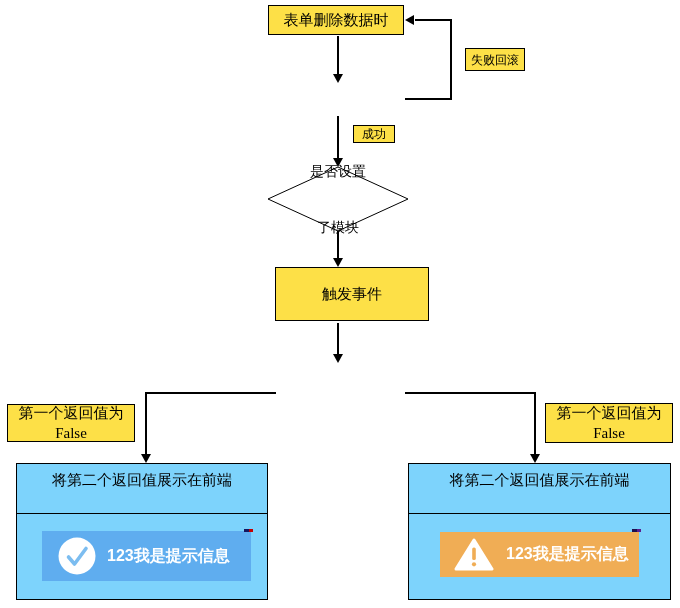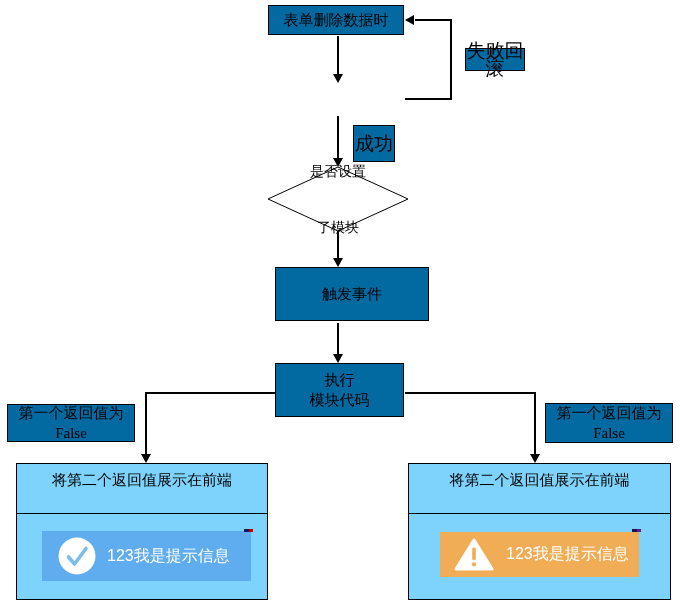--- a/index.html
+++ b/index.html
@@ -1,25 +1,25 @@
 <!DOCTYPE html>
 <html><head>
 <meta charset="utf-8">
 <style>
   html,body{margin:0;padding:0;background:#fff;}
   .canvas{
     position:relative;width:680px;height:608px;background:#fff;overflow:hidden;
     font-family:"Liberation Serif","DejaVu Serif",serif;color:#000;
   }
   .node{
-    position:absolute;background:#0369a1;border:1px solid #000;
+    position:absolute;background:#fde047;border:1px solid #000;
     display:flex;flex-direction:column;align-items:center;justify-content:center;
     font-size:15px;line-height:20px;text-align:center;box-sizing:border-box;
   }
-  .small-label{font-size:19px;line-height:18px;}
+  .small-label{font-size:12px;line-height:18px;}
   .hline,.vline{position:absolute;background:#000;}
   .hline{height:2px;}
   .vline{width:2px;}
   .arrow-down{position:absolute;width:0;height:0;
     border-left:5px solid transparent;border-right:5px solid transparent;
     border-top:9px solid #000;}
   .arrow-left{position:absolute;width:0;height:0;
     border-top:5px solid transparent;border-bottom:5px solid transparent;
     border-right:9px solid #000;}
   .diamond-wrap{position:absolute;left:266px;top:166px;width:144px;height:66px;}
@@ -32,21 +32,21 @@
   .container{
     position:absolute;background:#7dd3fc;border:1px solid #000;box-sizing:border-box;
   }
   .container .caption{
     border-bottom:1px solid #000;text-align:center;
     padding-top:7px;height:50px;box-sizing:border-box;font-size:15px;
   }
   .toast{
     position:absolute;display:flex;align-items:center;
     font-family:"Liberation Sans","DejaVu Sans",sans-serif;
-    font-weight:normal;font-size:16px;color:#fff;box-sizing:border-box;
+    font-weight:bold;font-size:16px;color:#fff;box-sizing:border-box;
   }
   .toast-success{left:25px;top:67px;width:209px;height:50px;background:#5fadef;padding-left:16px;gap:11px;}
   .toast-warning{left:31px;top:68px;width:199px;height:45px;background:#f0ad55;padding-left:14px;gap:12px;}
   .toast .ticon{flex:0 0 auto;display:block;}
   .artifact{position:absolute;height:3px;width:9px;}
   .artifact-1{left:244px;top:529px;background:linear-gradient(90deg,#15155e 0 60%,#c40000 60%);}
   .artifact-2{left:632px;top:529px;background:linear-gradient(90deg,#1c1050 0 60%,#5a1f8f 60%);}
 </style>
 </head>
 <body>
@@ -80,42 +80,38 @@
 
   <div class="node" style="left:268px;top:5px;width:136px;height:30px">
     <span>表单删除数据时</span>
   </div>
 
 
   <div class="node small-label" style="left:465px;top:48px;width:60px;height:23px">
     <span>失败回滚</span>
   </div>
 
-  <div class="node small-label" style="left:353px;top:125px;width:42px;height:37px">
+  <div class="node small-label" style="left:353px;top:125px;width:42px;height:18px">
     <span>成功</span>
   </div>
 
   <div class="diamond-wrap">
     <svg width="144" height="66" viewBox="0 0 144 66">
       <polygon points="72,1 142,33 72,65 2,33" fill="#ffffff" stroke="#000000" stroke-width="1"></polygon>
     </svg>
     <div class="diamond-text">
       <span>是否设置</span>
       <span>了模块</span>
     </div>
   </div>
 
   <div class="node" style="left:275px;top:267px;width:154px;height:54px">
     <span>触发事件</span>
   </div>
 
-  <div class="node" style="left:275px;top:363px;width:129px;height:54px">
-    <span>执行</span>
-    <span>模块代码</span>
-  </div>
 
   <div class="node" style="left:7px;top:404px;width:128px;height:38px">
     <span>第一个返回值为</span>
     <span>False</span>
   </div>
 
   <div class="node" style="left:545px;top:403px;width:128px;height:40px">
     <span>第一个返回值为</span>
     <span>False</span>
   </div>

